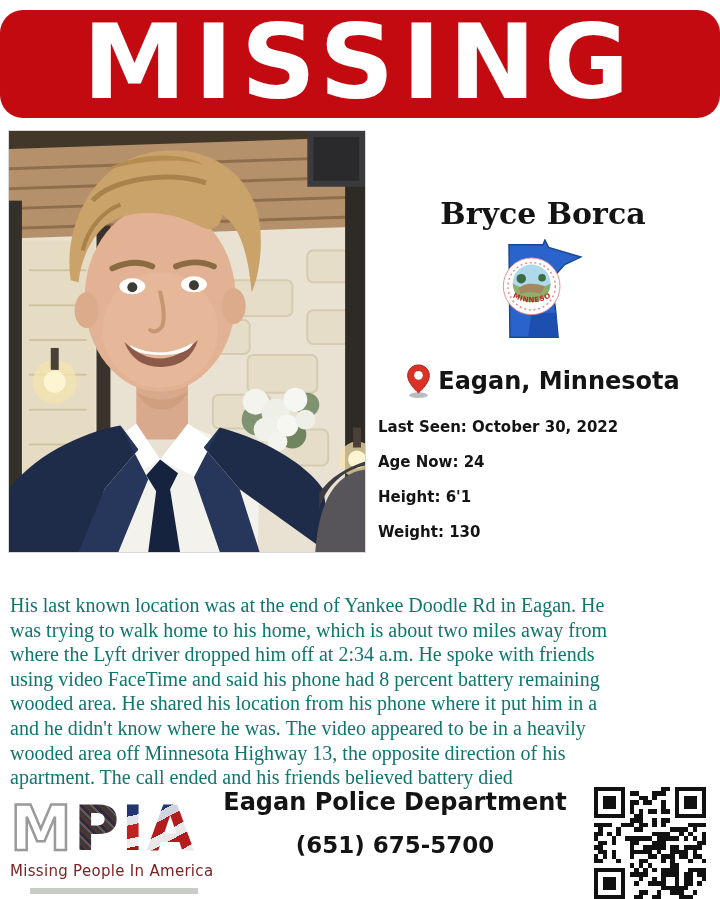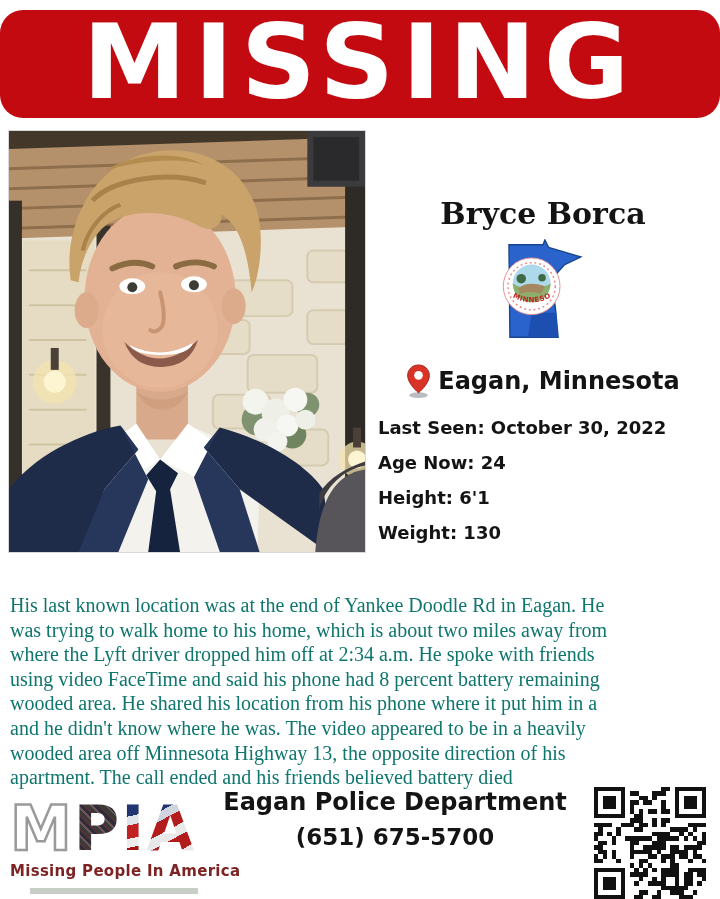--- a/index.html
+++ b/index.html
@@ -33,21 +33,21 @@
     font-size:30px;color:#141414;white-space:nowrap;
   }
   .mn-logo{margin-top:8px;width:96px;height:104px;}
   .location-row{
     margin-top:21px;display:flex;align-items:center;gap:7px;white-space:nowrap;
   }
   .pin{width:25px;height:34px;flex:0 0 auto;}
   .location-text{font-weight:bold;font-size:24px;color:#141414;}
   .details{margin-top:12px;align-self:flex-start;padding-left:8px;}
   .detail-row{
-    font-weight:bold;font-size:18px;line-height:35px;color:#141414;white-space:nowrap;
+    font-weight:bold;font-size:15px;line-height:35px;color:#141414;white-space:nowrap;
   }
   
   .description{
     position:absolute;left:10px;top:593px;width:708px;
     font-family:"Liberation Serif", serif;font-size:20px;color:#0f766e;
   }
   .description div{line-height:24.6px;white-space:nowrap;}
   
   .mpia{position:absolute;left:10px;top:792px;width:210px;}
   .mpia-letters{display:flex;align-items:flex-end;gap:2px;height:72px;}
@@ -61,29 +61,29 @@
   }
   .mpia-i{
     background:linear-gradient(168deg,#23356f 0 32%,#dfe3ea 32% 44%,#c02121 44% 62%,#ededed 62% 74%,#a31515 74% 100%);
     -webkit-background-clip:text;background-clip:text;color:transparent;
   }
   .mpia-a{
     background:linear-gradient(152deg,#23356f 0 26%,#cfd4de 26% 36%,#b31c1c 36% 50%,#e8e8e8 50% 62%,#b31c1c 62% 78%,#e8e8e8 78% 88%,#b31c1c 88% 100%);
     -webkit-background-clip:text;background-clip:text;color:transparent;
   }
   .mpia-tagline{
-    margin-top:-2px;font-weight:bold;font-size:15px;color:#7d2323;
+    margin-top:-2px;font-weight:normal;font-size:15px;color:#7d2323;
     letter-spacing:0.3px;white-space:nowrap;
   }
   .mpia-bar{margin-top:8px;margin-left:20px;width:168px;height:6px;background:#aab4a9;opacity:.65;}
   .footer-center{
     position:absolute;left:215px;top:788px;width:360px;text-align:center;
   }
   .dept-name{font-weight:bold;font-size:24px;color:#141414;white-space:nowrap;}
-  .dept-phone{margin-top:8px;font-weight:bold;font-size:23px;color:#141414;white-space:nowrap;}
+  .dept-phone{margin-top:16px;font-weight:bold;font-size:23px;color:#141414;white-space:nowrap;}
   .qr{position:absolute;left:594px;top:787px;width:112px;height:112px;}
   .qr svg{display:block;width:100%;height:100%;shape-rendering:crispEdges;}
 </style>
 </head>
 <body>
 
 <div id="poster">
 
   <div class="banner">
     <div class="banner-title">MISSING</div>

